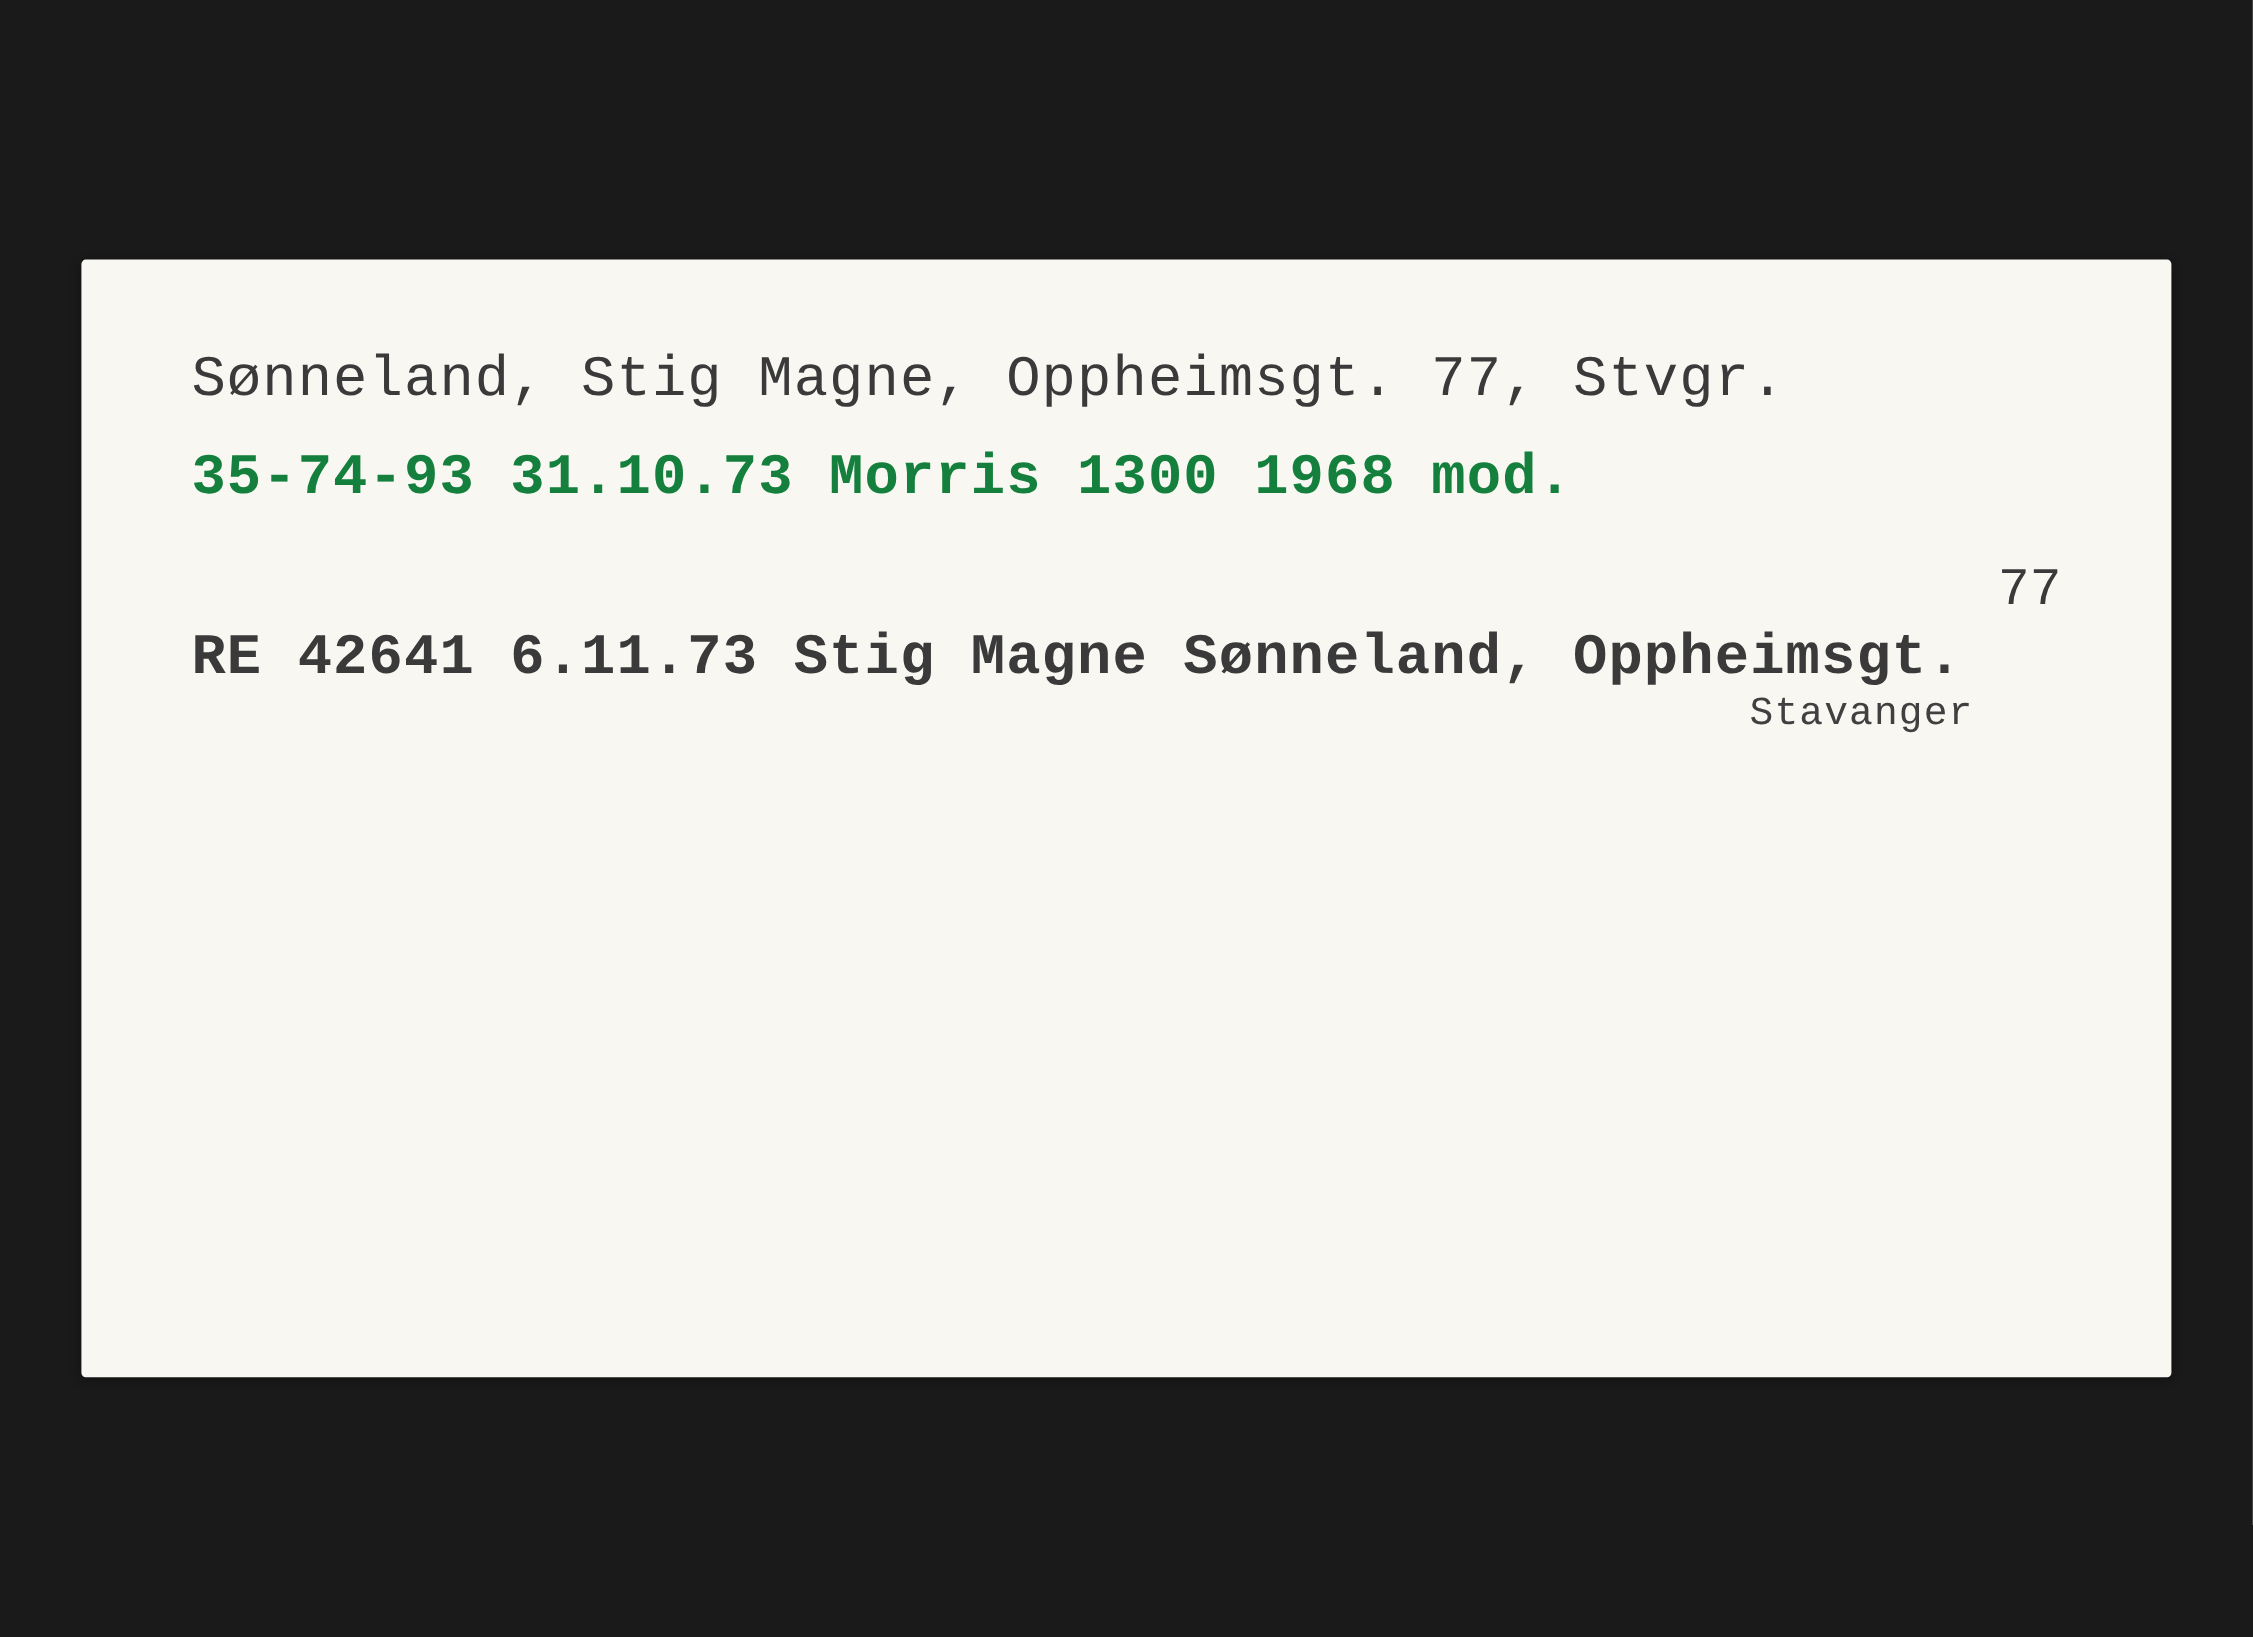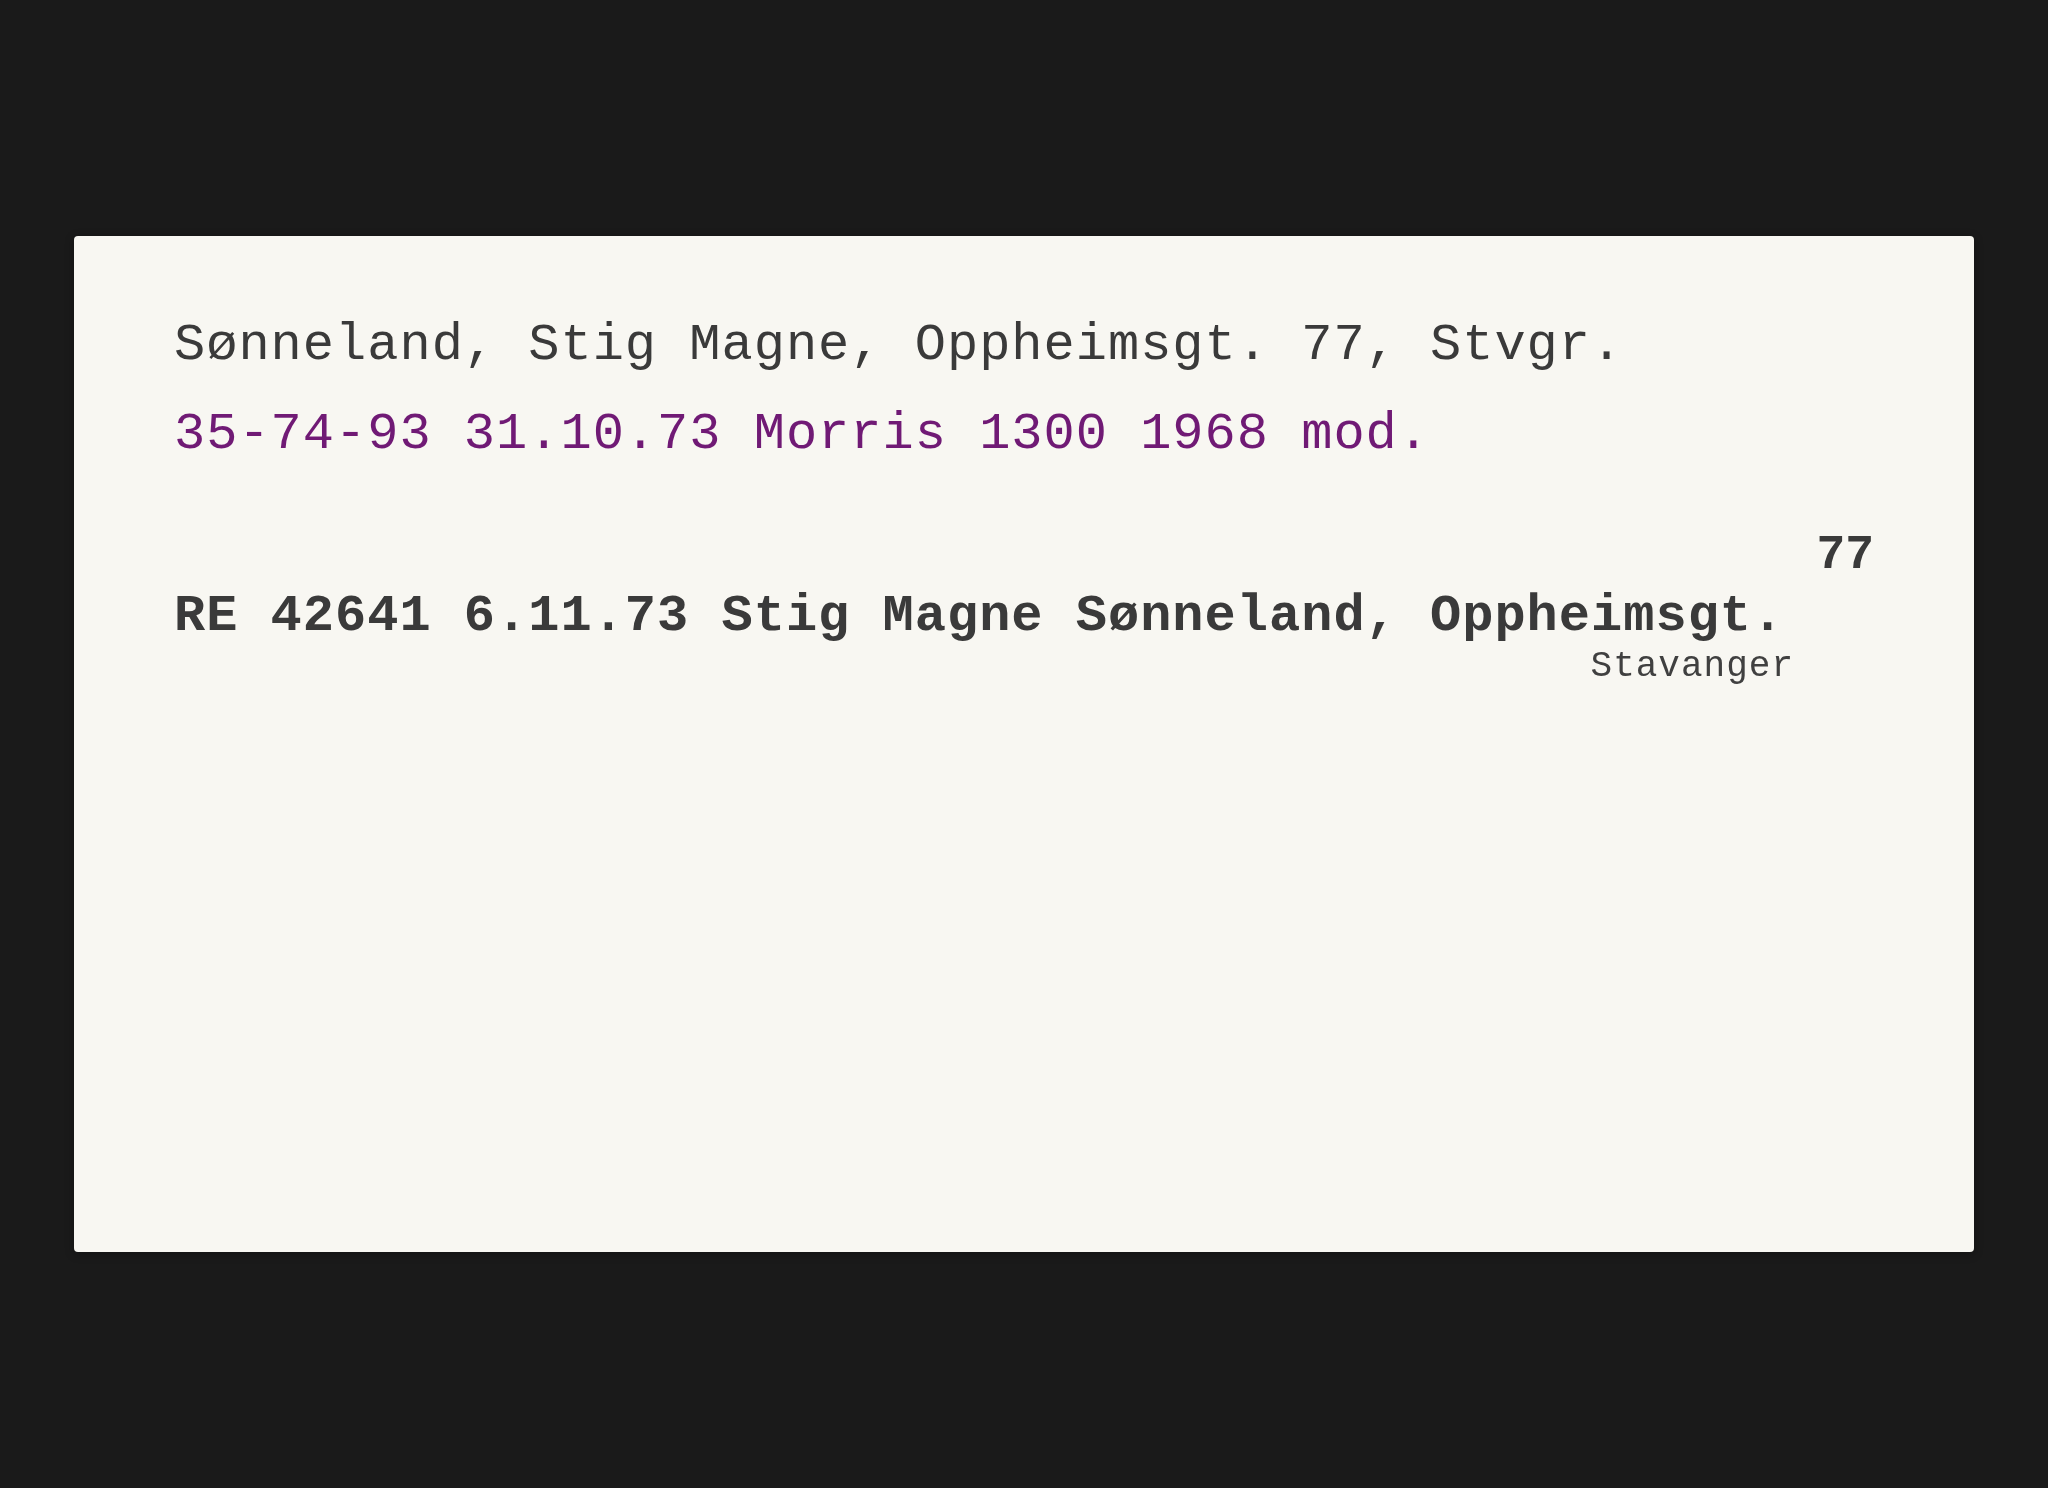--- a/index.html
+++ b/index.html
@@ -31,33 +31,32 @@
     .line1 {
       font-size: 52px;
       color: #3a3a3a;
       letter-spacing: 1px;
       margin-bottom: 30px;
       font-weight: normal;
     }
 
     .line2 {
       font-size: 52px;
-      color: #701a75;
+      color: #15803d;
       letter-spacing: 1px;
-      margin-bottom: 64px;
-      font-weight: normal;
+      margin-bottom: 46px;
+      font-weight: bold;
     }
 
     .number-77 {
       font-size: 48px;
       color: #3a3a3a;
       text-align: right;
       margin-right: 0px;
       margin-bottom: 5px;
-      font-weight: bold;
     }
 
     .line3 {
       font-size: 52px;
       color: #3a3a3a;
       letter-spacing: 1px;
       font-weight: bold;
     }
 
     .line4 {

